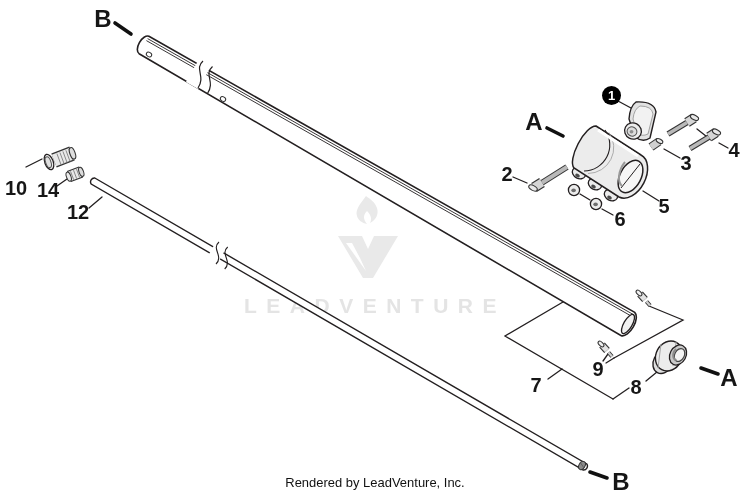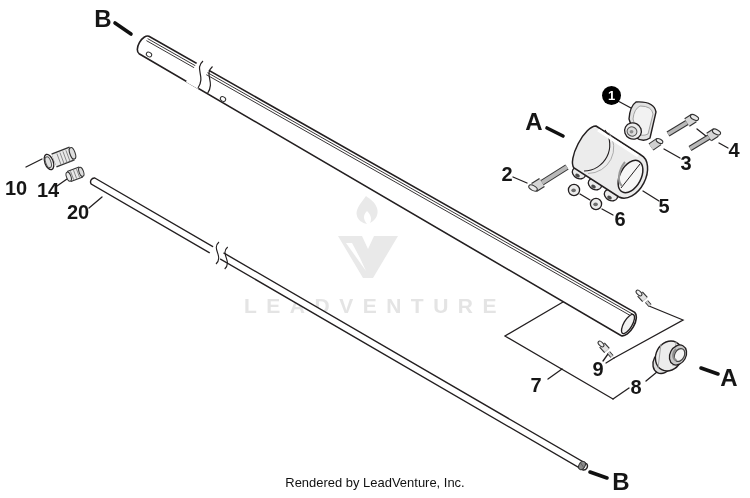--- a/index.html
+++ b/index.html
@@ -216,18 +216,18 @@
   <div class="co" style="left:507px;top:174px">2</div>
   <div class="co" style="left:686px;top:163px">3</div>
   <div class="co" style="left:734px;top:150px">4</div>
   <div class="co" style="left:664px;top:206px">5</div>
   <div class="co" style="left:620px;top:219px">6</div>
   <div class="co" style="left:536px;top:385px">7</div>
   <div class="co" style="left:636px;top:387px">8</div>
   <div class="co" style="left:598px;top:369px">9</div>
   <div class="co" style="left:16px;top:188px">10</div>
   <div class="co" style="left:48px;top:190px">14</div>
-  <div class="co" style="left:78px;top:212px">20</div>
+  <div class="co" style="left:78px;top:212px">12</div>
   <div class="co letter" style="left:729px;top:378px">A</div>
   <div class="co letter" style="left:621px;top:482px">B</div>
 
   <div class="footer">Rendered by LeadVenture, Inc.</div>
 </div>
 
 </body></html>

